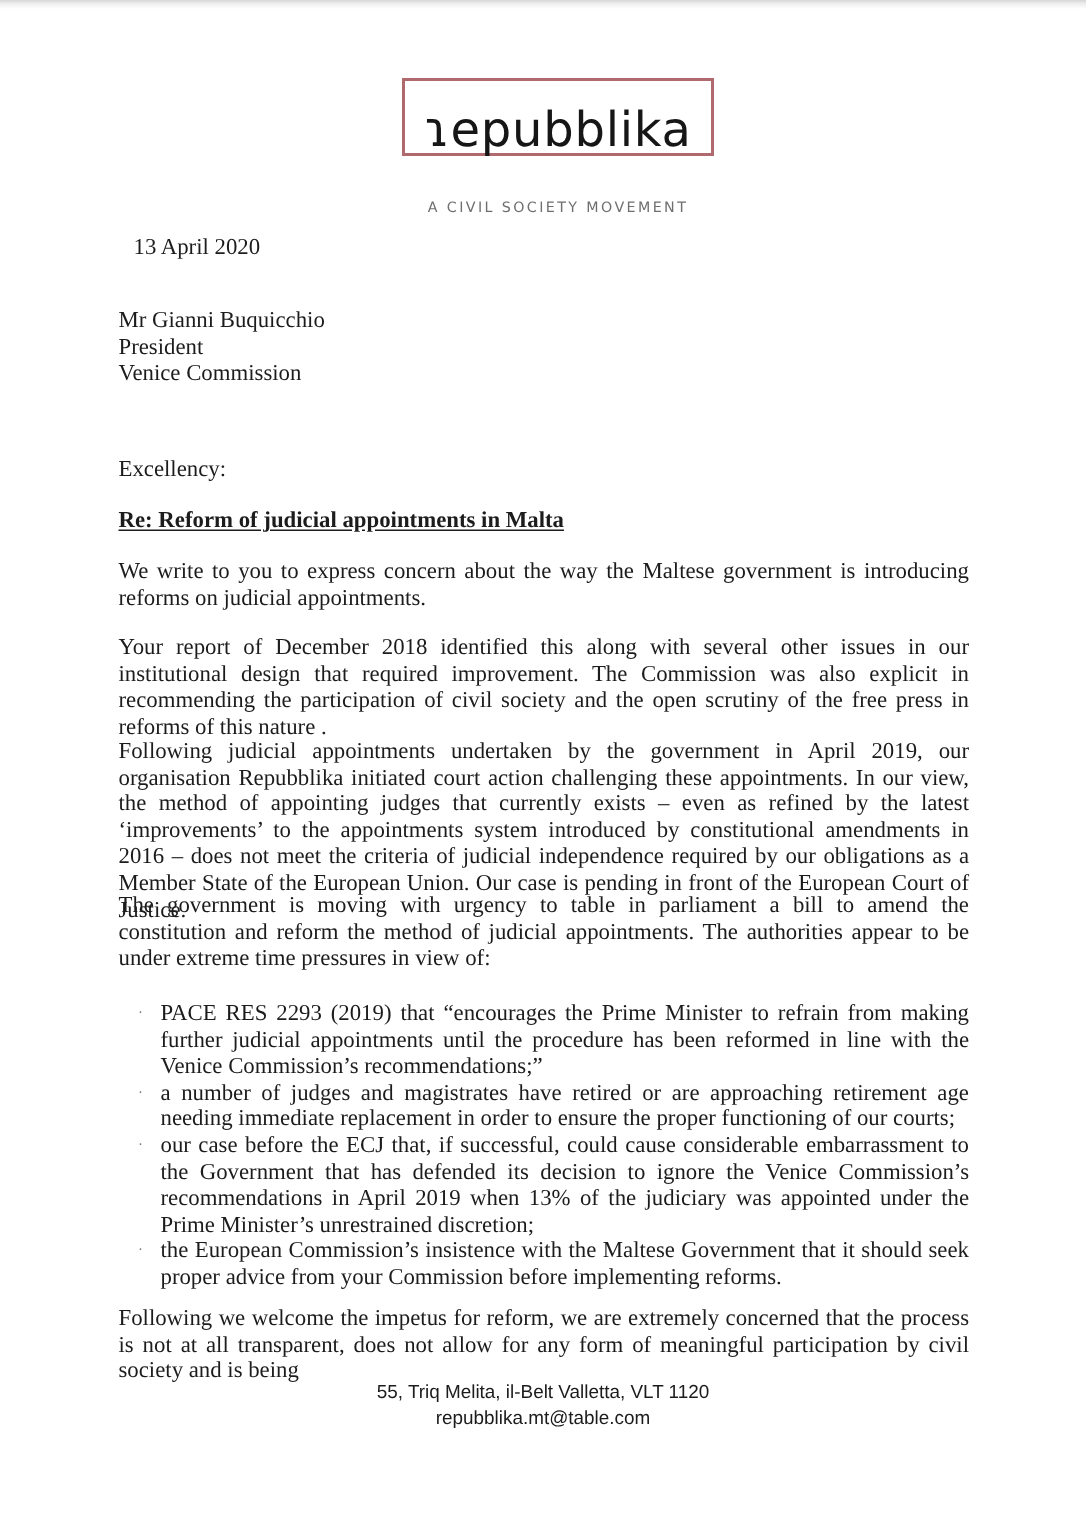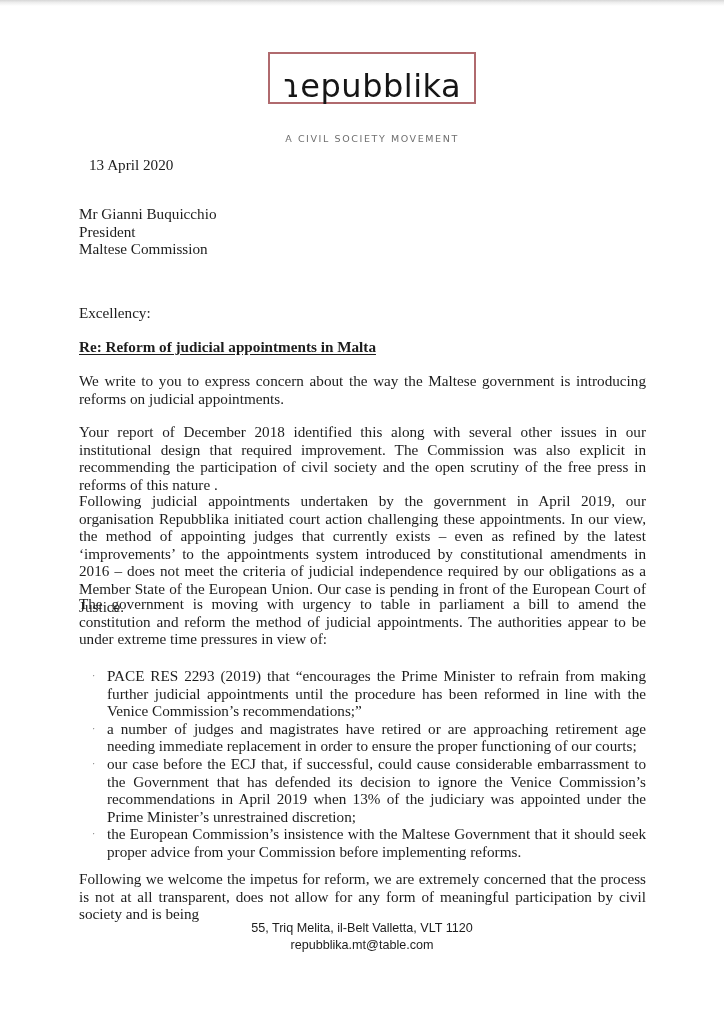--- a/index.html
+++ b/index.html
@@ -104,21 +104,21 @@
 <div class="logo-box">
   <span class="logo-text">ɿepubblika</span>
 </div>
 <div class="tagline">A CIVIL SOCIETY MOVEMENT</div>
 
 <div class="text" style="top:156px; left:89px;">13 April 2020</div>
 
 <div class="text" style="top:205px;">
   <div>Mr Gianni Buquicchio</div>
   <div>President</div>
-  <div>Maltese Commission</div>
+  <div>Venice Commission</div>
 </div>
 
 <div class="text" style="top:304px;">Excellency:</div>
 
 <div class="text subject" style="top:338px;">Re: Reform of judicial appointments in Malta</div>
 
 <div class="text justify" style="top:372px;">We write to you to express concern about the way the Maltese government is introducing reforms on judicial appointments.</div>
 
 <div class="text justify" style="top:423px;">Your report of December 2018 identified this along with several other issues in our institutional design that required improvement. The Commission was also explicit in recommending the participation of civil society and the open scrutiny of the free press in reforms of this nature .</div>
 

